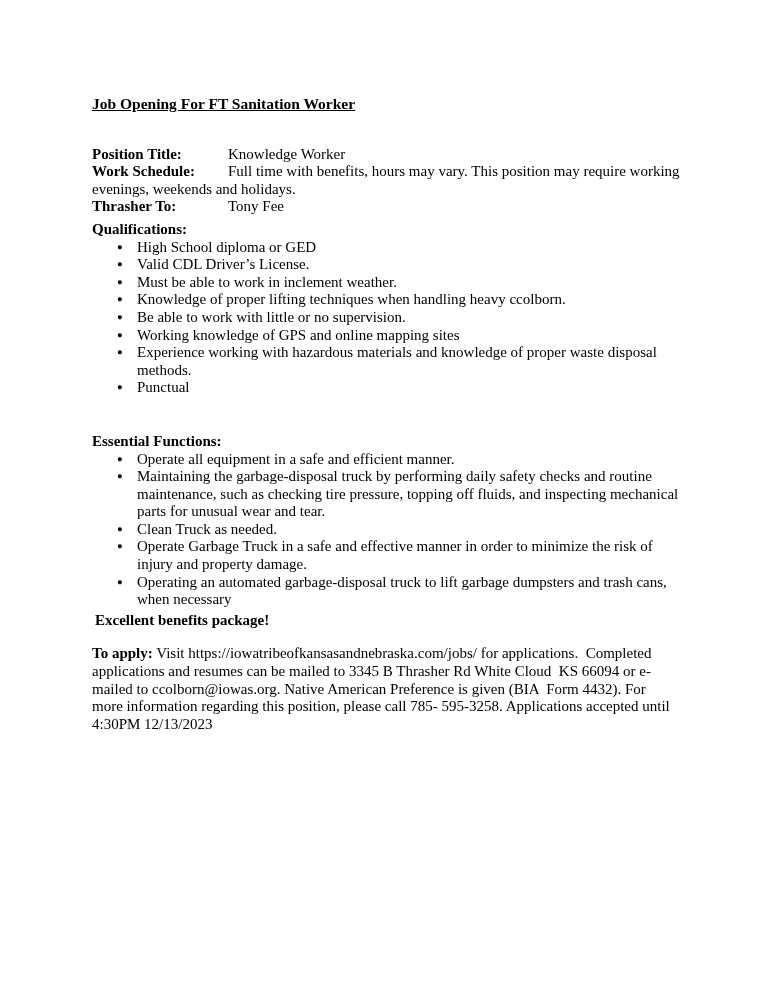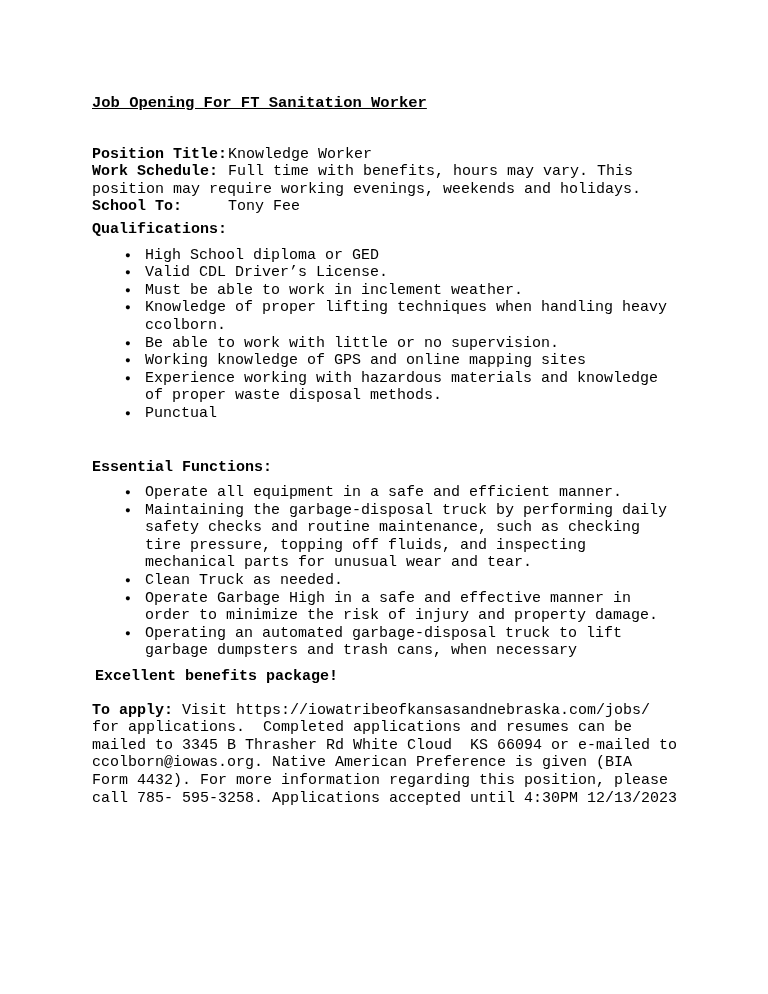--- a/index.html
+++ b/index.html
@@ -3,21 +3,21 @@
 <meta charset="utf-8">
 <style>
   html, body { margin: 0; padding: 0; background: #ffffff; }
   .page {
     position: relative;
     width: 768px;
     height: 994px;
     box-sizing: border-box;
     background: #ffffff;
     padding: 95px 88px 40px 92px;
-    font-family: Liberation Mono, monospace;
+    font-family: Liberation Serif, serif;
     font-size: 15px;
     line-height: 17.6px;
     color: #000000;
     overflow: hidden;
   }
   .title {
     font-size: 15.5px;
     font-weight: bold;
     text-decoration: underline;
     margin: 0;
@@ -32,21 +32,21 @@
   .section-heading {
     font-weight: bold;
     margin: 0;
   }
   .qual-heading { margin-top: 5px; }
   .qual-list { margin-top: 15px; }
   .ess-heading { margin-top: 36px; }
   .ess-list { margin-top: 16px; }
   ul.bullet-list {
     list-style: none;
-    margin: 8px;
+    margin: 0;
     padding: 0 0 0 45px;
   }
   ul.bullet-list li {
     position: relative;
   }
   ul.bullet-list li::before {
     content: "●";
     position: absolute;
     left: -20px;
     top: 0px;
@@ -66,21 +66,21 @@
 </head>
 <body>
 
 <div class="page">
 
   <div class="title">Job Opening For FT Sanitation Worker</div>
 
   <div class="details">
       <p class="detail-row"><b class="detail-label">Position Title:</b><span class="detail-value">Knowledge Worker</span></p>
       <p class="detail-row"><b class="detail-label">Work Schedule:</b><span class="detail-value">Full time with benefits, hours may vary. This position may require working evenings, weekends and holidays.</span></p>
-      <p class="detail-row"><b class="detail-label">School To:</b><span class="detail-value">Tony Fee</span></p>
+      <p class="detail-row"><b class="detail-label">Thrasher To:</b><span class="detail-value">Tony Fee</span></p>
     </div>
 
   <div class="section-heading qual-heading">Qualifications:</div>
 
   <ul class="bullet-list qual-list">
       <li>High School diploma or GED</li>
       <li>Valid CDL Driver’s License.</li>
       <li>Must be able to work in inclement weather.</li>
       <li>Knowledge of proper lifting techniques when handling heavy ccolborn.</li>
       <li>Be able to work with little or no supervision.</li>
@@ -88,21 +88,21 @@
       <li>Experience working with hazardous materials and knowledge of proper waste disposal methods.</li>
       <li>Punctual</li>
     </ul>
 
   <div class="section-heading ess-heading">Essential Functions:</div>
 
   <ul class="bullet-list ess-list">
       <li>Operate all equipment in a safe and efficient manner.</li>
       <li>Maintaining the garbage-disposal truck by performing daily safety checks and routine maintenance, such as checking tire pressure, topping off fluids, and inspecting mechanical parts for unusual wear and tear.</li>
       <li>Clean Truck as needed.</li>
-      <li>Operate Garbage High in a safe and effective manner in order to minimize the risk of injury and property damage.</li>
+      <li>Operate Garbage Truck in a safe and effective manner in order to minimize the risk of injury and property damage.</li>
       <li>Operating an automated garbage-disposal truck to lift garbage dumpsters and trash cans, when necessary</li>
     </ul>
 
   <p class="benefits">Excellent benefits package!</p>
 
   <p class="apply"><b>To apply:</b><span> Visit https://iowatribeofkansasandnebraska.com/jobs/ for applications.  Completed applications and resumes can be mailed to 3345 B Thrasher Rd White Cloud  KS 66094 or e-mailed to ccolborn@iowas.org. Native American Preference is given (BIA  Form 4432). For more information regarding this position, please call 785- 595-3258. Applications accepted until 4:30PM 12/13/2023</span></p>
 
 </div>
 
 </body></html>

